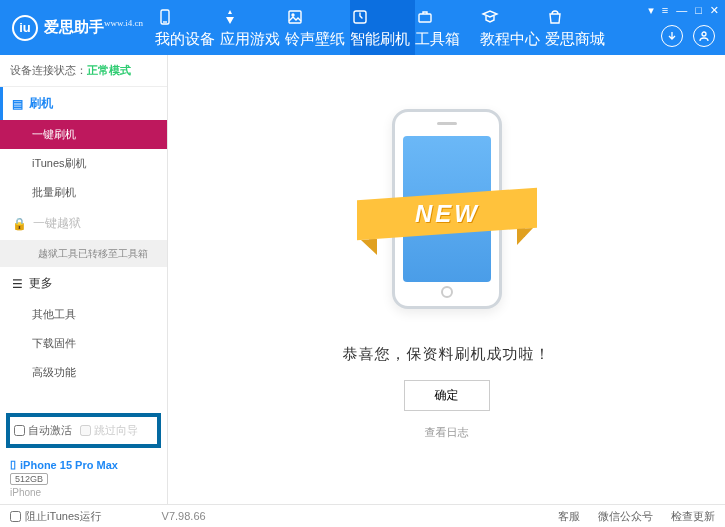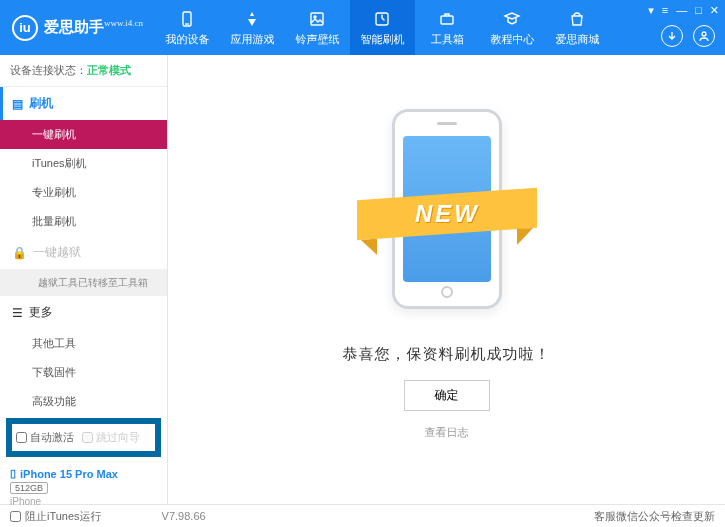--- a/index.html
+++ b/index.html
@@ -4,39 +4,39 @@
 <style>
 * { margin: 0; padding: 0; box-sizing: border-box; font-family: "Microsoft YaHei", Arial, sans-serif; }
 body { width: 725px; height: 527px; background: #fff; overflow: hidden; }
 .titlebar { height: 55px; background: #1e88f5; display: flex; align-items: center; color: #fff; position: relative; }
 .logo-area { display: flex; align-items: center; padding: 0 12px; min-width: 110px; }
 .logo-badge { width: 26px; height: 26px; border: 2px solid #fff; border-radius: 50%; display: flex; align-items: center; justify-content: center; font-weight: bold; font-size: 13px; margin-right: 6px; }
 .logo-text { display: flex; flex-direction: row; line-height: 1.1; }
 .logo-title { font-size: 15px; font-weight: bold; }
 .logo-sub { font-size: 9px; opacity: 0.9; font-family: Liberation Serif, serif; }
 .nav { display: flex; height: 100%; flex: 1; }
-.nav-item { width: 65px; display: flex; flex-direction: column; align-items: center; justify-content: center; font-size: 11px; cursor: pointer; position: relative; }
+.nav-item { width: 65px; display: flex; flex-direction: column; align-items: flex-start; justify-content: center; font-size: 15px; cursor: pointer; position: relative; }
 .nav-item.active { background: #0c6fe0; }
 .nav-icon { width: 20px; height: 20px; margin-bottom: 3px; display: flex; align-items: center; justify-content: center; }
 .titlebar-right { position: absolute; right: 6px; top: 4px; display: flex; gap: 8px; font-size: 11px; }
 .titlebar-right span { cursor: pointer; }
 .user-icons { position: absolute; right: 10px; bottom: 8px; display: flex; gap: 10px; }
 .circ-icon { width: 22px; height: 22px; border: 1.5px solid #fff; border-radius: 50%; display: flex; align-items: center; justify-content: center; cursor: pointer; font-size: 12px; }
 .layout { display: flex; height: 449px; }
 .sidebar { width: 168px; border-right: 1px solid #e5e5e5; display: flex; flex-direction: column; font-size: 12px; }
 .status-bar { padding: 8px 10px; color: #666; font-size: 11px; border-bottom: 1px solid #eee; }
 .status-val { color: #2ecc71; font-weight: bold; }
 .side-section { padding: 8px 12px; color: #333; display: flex; align-items: center; gap: 6px; cursor: pointer; }
 .side-section.active-head { color: #1e88f5; font-weight: bold; border-left: 3px solid #1e88f5; padding-left: 9px; }
 .side-sub { padding: 7px 12px 7px 32px; color: #555; cursor: pointer; font-size: 11px; }
 .side-sub.active { background: #be185d; color: #fff; }
 .side-sub.indent2 { padding-left: 38px; background: #f0f0f0; color: #888; font-size: 10px; line-height: 1.3; }
 .side-muted { color: #bbb; }
 .side-spacer { flex: 1; }
-.side-checks { border: 6px solid #0369a1; margin: 2px 6px 6px 6px; padding: 6px 4px; display: flex; gap: 8px; font-size: 11px; color: #666; }
+.side-checks { border: 4px solid #0369a1; margin: 2px 6px 6px 6px; padding: 6px 4px; display: flex; gap: 8px; font-size: 11px; color: #666; }
 .chk { display: flex; align-items: center; gap: 3px; }
 .chk input { width: 11px; height: 11px; }
 .chk.disabled { color: #ccc; }
 .device-info { padding: 4px 10px 6px; font-size: 11px; }
 .device-name { color: #1e88f5; font-weight: bold; display: flex; align-items: center; gap: 4px; }
 .storage-badge { display: inline-block; border: 1px solid #aaa; border-radius: 2px; padding: 0 4px; font-size: 9px; color: #666; margin-top: 2px; }
 .device-type { color: #aaa; font-size: 10px; margin-top: 2px; }
 .main { flex: 1; display: flex; flex-direction: column; align-items: center; justify-content: center; position: relative; }
 .phone-illustration { width: 160px; height: 230px; position: relative; margin-top: -20px; }
 .phone-body { width: 110px; height: 200px; background: #fff; border: 3px solid #d0d6dc; border-radius: 16px; position: absolute; left: 25px; top: 10px; box-shadow: 0 4px 12px rgba(0,0,0,0.08); }
@@ -48,21 +48,21 @@
 .ribbon::before { left: 4px; border-left-color: transparent; border-bottom-color: transparent; }
 .ribbon::after { right: 4px; border-right-color: transparent; border-bottom-color: transparent; }
 .ribbon-text { color: #fff; font-weight: 900; font-size: 24px; letter-spacing: 3px; font-style: italic; text-shadow: 1px 1px 0 #e09000; transform: skewY(4deg); }
 .success-text { font-size: 15px; color: #333; margin-top: 16px; letter-spacing: 1px; }
 .ok-btn { margin-top: 16px; padding: 6px 30px; border: 1px solid #ccc; background: #fff; font-size: 12px; cursor: pointer; }
 .log-link { margin-top: 14px; font-size: 11px; color: #999; cursor: pointer; }
 .footer { height: 23px; border-top: 1px solid #e5e5e5; display: flex; align-items: center; font-size: 11px; color: #666; padding: 0 10px; }
 .footer .left { display: flex; align-items: center; gap: 4px; }
 .footer .spacer { flex: 1; }
 .footer .ver { margin-left: 60px; color: #888; }
-.footer .right { display: flex; }
+.footer .right { display: flex; gap: 18px; }
 .footer .right span { cursor: pointer; }
 svg { display: block; }
 </style>
 </head>
 <body>
 
 <div class="titlebar">
   <div class="logo-area">
     <div class="logo-badge">iu</div>
     <div class="logo-text">
@@ -161,21 +161,20 @@
   <div class="sidebar">
     <div class="status-bar">
       <span>设备连接状态：</span><span class="status-val">正常模式</span>
     </div>
     <div class="side-section active-head">
       <span>▤</span>
         <span>刷机</span>
     </div>
     <div class="side-sub active">一键刷机</div>
     <div class="side-sub">iTunes刷机</div>
-    <div class="side-sub">专业刷机</div>
     <div class="side-sub">批量刷机</div>
     <div class="side-section side-muted">
       <span>🔒</span>
         <span>一键越狱</span>
     </div>
     <div class="side-sub indent2">越狱工具已转移至工具箱</div>
     <div class="side-section">
       <span>☰</span>
         <span>更多</span>
     </div>

